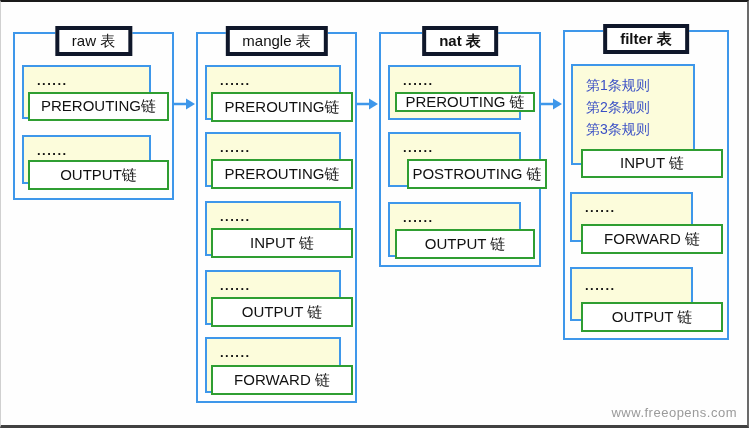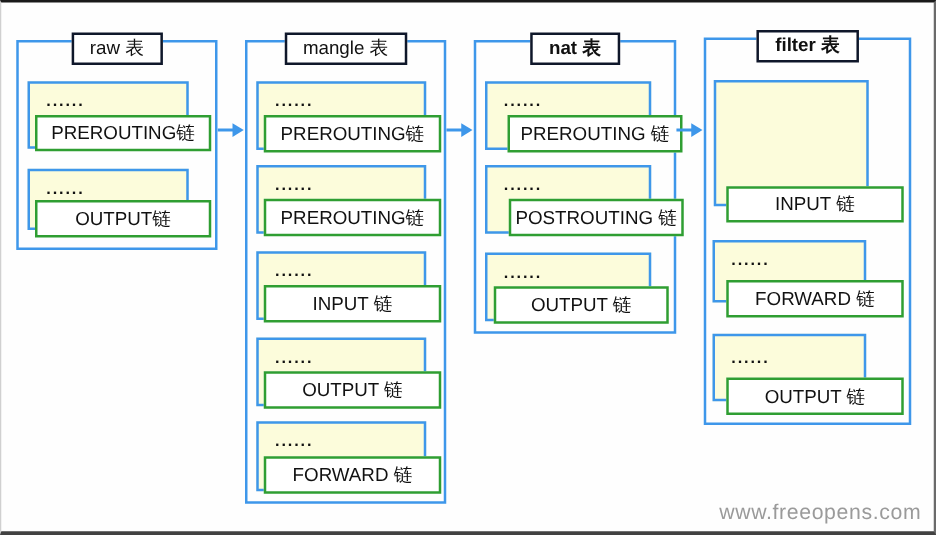--- a/index.html
+++ b/index.html
@@ -20,21 +20,21 @@
   .tablebox {
     position: absolute;
     border: 2px solid #3e97ea;
     background: transparent;
   }
   .tabletitle {
     position: absolute;
     left: 50%; top: -8px;
     transform: translateX(-50%);
     background: #ffffff;
-    border: 2px solid #0f172a;
+    border: 4px solid #0f172a;
     padding: 2px 13px;
     font-size: 15px;
     color: #111111;
     white-space: nowrap;
     z-index: 6;
     line-height: 18px;
   }
   .tabletitle.bold { font-weight: bold; }
   .group { position: absolute; }
   .ybox {
@@ -61,21 +61,21 @@
     z-index: 3;
   }
   .rules {
     position: absolute; left: 13px; top: 8px;
     color: #3a4fc5; font-size: 14px; line-height: 22px;
     z-index: 2;
   }
   .arrow { position: absolute; z-index: 5; }
   .watermark {
     position: absolute; right: 10px; bottom: 5px;
-    color: #9a9a9a; font-size: 17px;
+    color: #9a9a9a; font-size: 13px;
     letter-spacing: 0.5px;
   }
 </style>
 </head>
 <body>
 
 <div class="frame">
 
   <div class="tablebox" style="left:12px;top:30px;width:161px;height:168px">
     <div class="tabletitle">raw 表</div>
@@ -126,40 +126,45 @@
       <div class="chain" style="left:6px;top:28px;width:142px;height:30px">FORWARD 链</div>
     </div>
   </div>
 
   <div class="tablebox" style="left:378px;top:30px;width:162px;height:235px">
     <div class="tabletitle bold">nat 表</div>
     <div class="group" style="left:7px;top:31px">
       <div class="ybox" style="width:133px;height:55px">
         <div class="dots">......</div>
       </div>
-      <div class="chain" style="left:18px;top:27px;width:140px;height:30px">PREROUTING 链</div>
+      <div class="chain" style="left:7px;top:27px;width:140px;height:20px">PREROUTING 链</div>
     </div>
     <div class="group" style="left:7px;top:98px">
       <div class="ybox" style="width:133px;height:55px">
         <div class="dots">......</div>
       </div>
       <div class="chain" style="left:19px;top:27px;width:140px;height:30px">POSTROUTING 链</div>
     </div>
     <div class="group" style="left:7px;top:168px">
       <div class="ybox" style="width:133px;height:55px">
         <div class="dots">......</div>
       </div>
       <div class="chain" style="left:7px;top:27px;width:140px;height:30px">OUTPUT 链</div>
     </div>
   </div>
 
   <div class="tablebox" style="left:562px;top:28px;width:166px;height:310px">
     <div class="tabletitle bold">filter 表</div>
     <div class="group" style="left:6px;top:32px">
       <div class="ybox" style="width:124px;height:101px">
+        <div class="rules">
+          <div class="rule">第1条规则</div>
+          <div class="rule">第2条规则</div>
+          <div class="rule">第3条规则</div>
+        </div>
         <div class="dots" style="top:76px">......</div>
       </div>
       <div class="chain" style="left:10px;top:85px;width:142px;height:29px">INPUT 链</div>
     </div>
     <div class="group" style="left:5px;top:160px">
       <div class="ybox" style="width:123px;height:50px">
         <div class="dots">......</div>
       </div>
       <div class="chain" style="left:11px;top:32px;width:142px;height:30px">FORWARD 链</div>
     </div>

